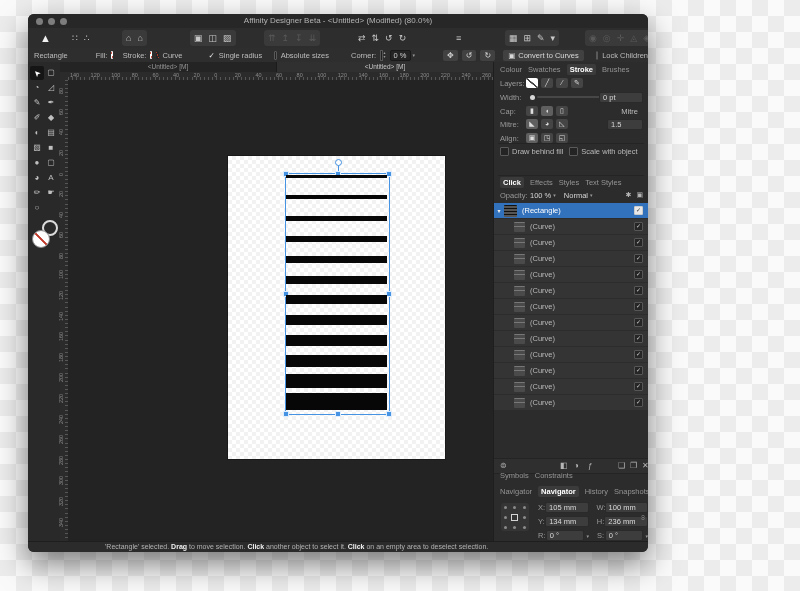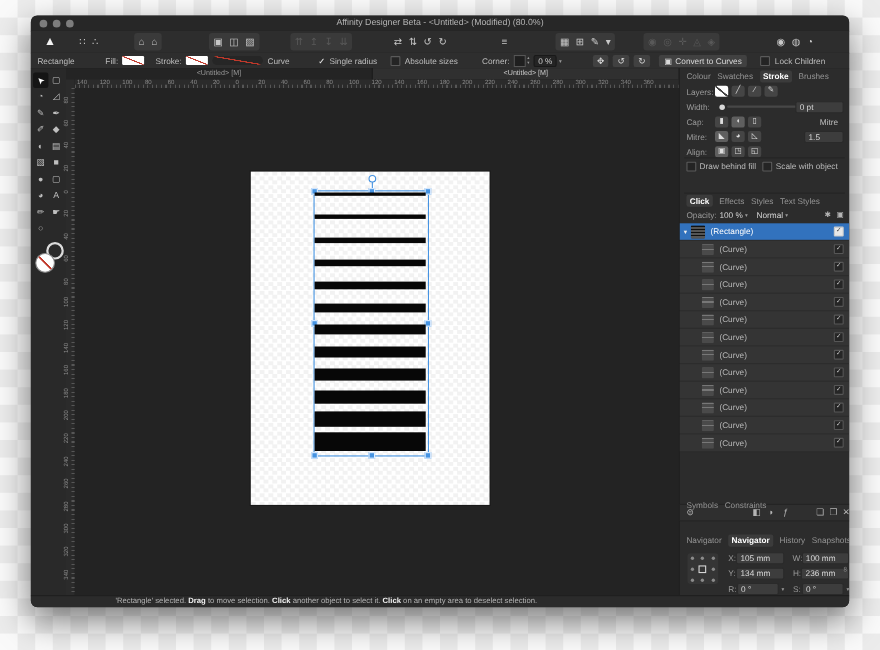--- a/index.html
+++ b/index.html
@@ -1,20 +1,20 @@
 <!DOCTYPE html>
 <html><head>
 <meta charset="utf-8">
 <style>
   html,body{margin:0;padding:0;width:800px;height:591px;overflow:hidden;
     font-family:"Liberation Sans",sans-serif;}
   body{position:relative;
     background:conic-gradient(#ececec 90deg,#fafafa 90deg 180deg,#ececec 180deg 270deg,#fafafa 270deg);
     background-size:32px 32px;}
-  .window{position:absolute;left:28px;top:14px;width:744px;height:538px;background:#2d2d2d;
+  .window{position:absolute;left:28px;top:14px;width:620px;height:538px;background:#2d2d2d;
     border-radius:6px;box-shadow:0 12px 30px rgba(0,0,0,.5);overflow:hidden;}
   
   .titlebar{position:absolute;left:0;top:0;right:0;height:14px;background:#272727;border-bottom:1px solid #1c1c1c;}
   .tl{position:absolute;top:4px;width:7px;height:7px;border-radius:50%;background:#7d7d7d;}
   .tl.c{left:8px}.tl.m{left:20px}.tl.z{left:32px}
   .wtitle{position:absolute;left:0;right:0;top:0;height:14px;line-height:14px;text-align:center;
     font-size:8px;color:#b4b4b4;white-space:nowrap;}
   
   .mtoolbar{position:absolute;left:0;top:14px;right:0;height:20px;background:#2d2d2d;border-bottom:1px solid #1f1f1f;}
   .tb-group{position:absolute;top:2px;height:16px;display:flex;align-items:center;gap:6px;padding:0 4px;}
@@ -501,21 +501,21 @@
     <div class="pfooter" id="panel-footer">
         <span class="pfic" style="left: 6px;">⊜</span>
         <span class="pfic" style="left: 66px;">◧</span>
         <span class="pfic" style="left: 80px;">◑</span>
         <span class="pfic" style="left: 94px;">ƒ</span>
         <span class="pfic" style="left: 124px;">❏</span>
         <span class="pfic" style="left: 136px;">❐</span>
         <span class="pfic" style="left: 148px;">✕</span>
       </div>
 
-    <div class="prow ptabs" style="top:392px;height:11px;" id="symbols-tabs">
+    <div class="prow ptabs" style="top:408px;height:11px;" id="symbols-tabs">
         <span class="ptab">Symbols</span>
         <span class="ptab">Constraints</span>
       </div>
     <div class="prow ptabs" style="top:424px;height:11px;" id="nav-tabs">
         <span class="ptab">Navigator</span>
         <span class="ptab act">Navigator</span>
         <span class="ptab">History</span>
         <span class="ptab">Snapshots</span>
       </div>
 

